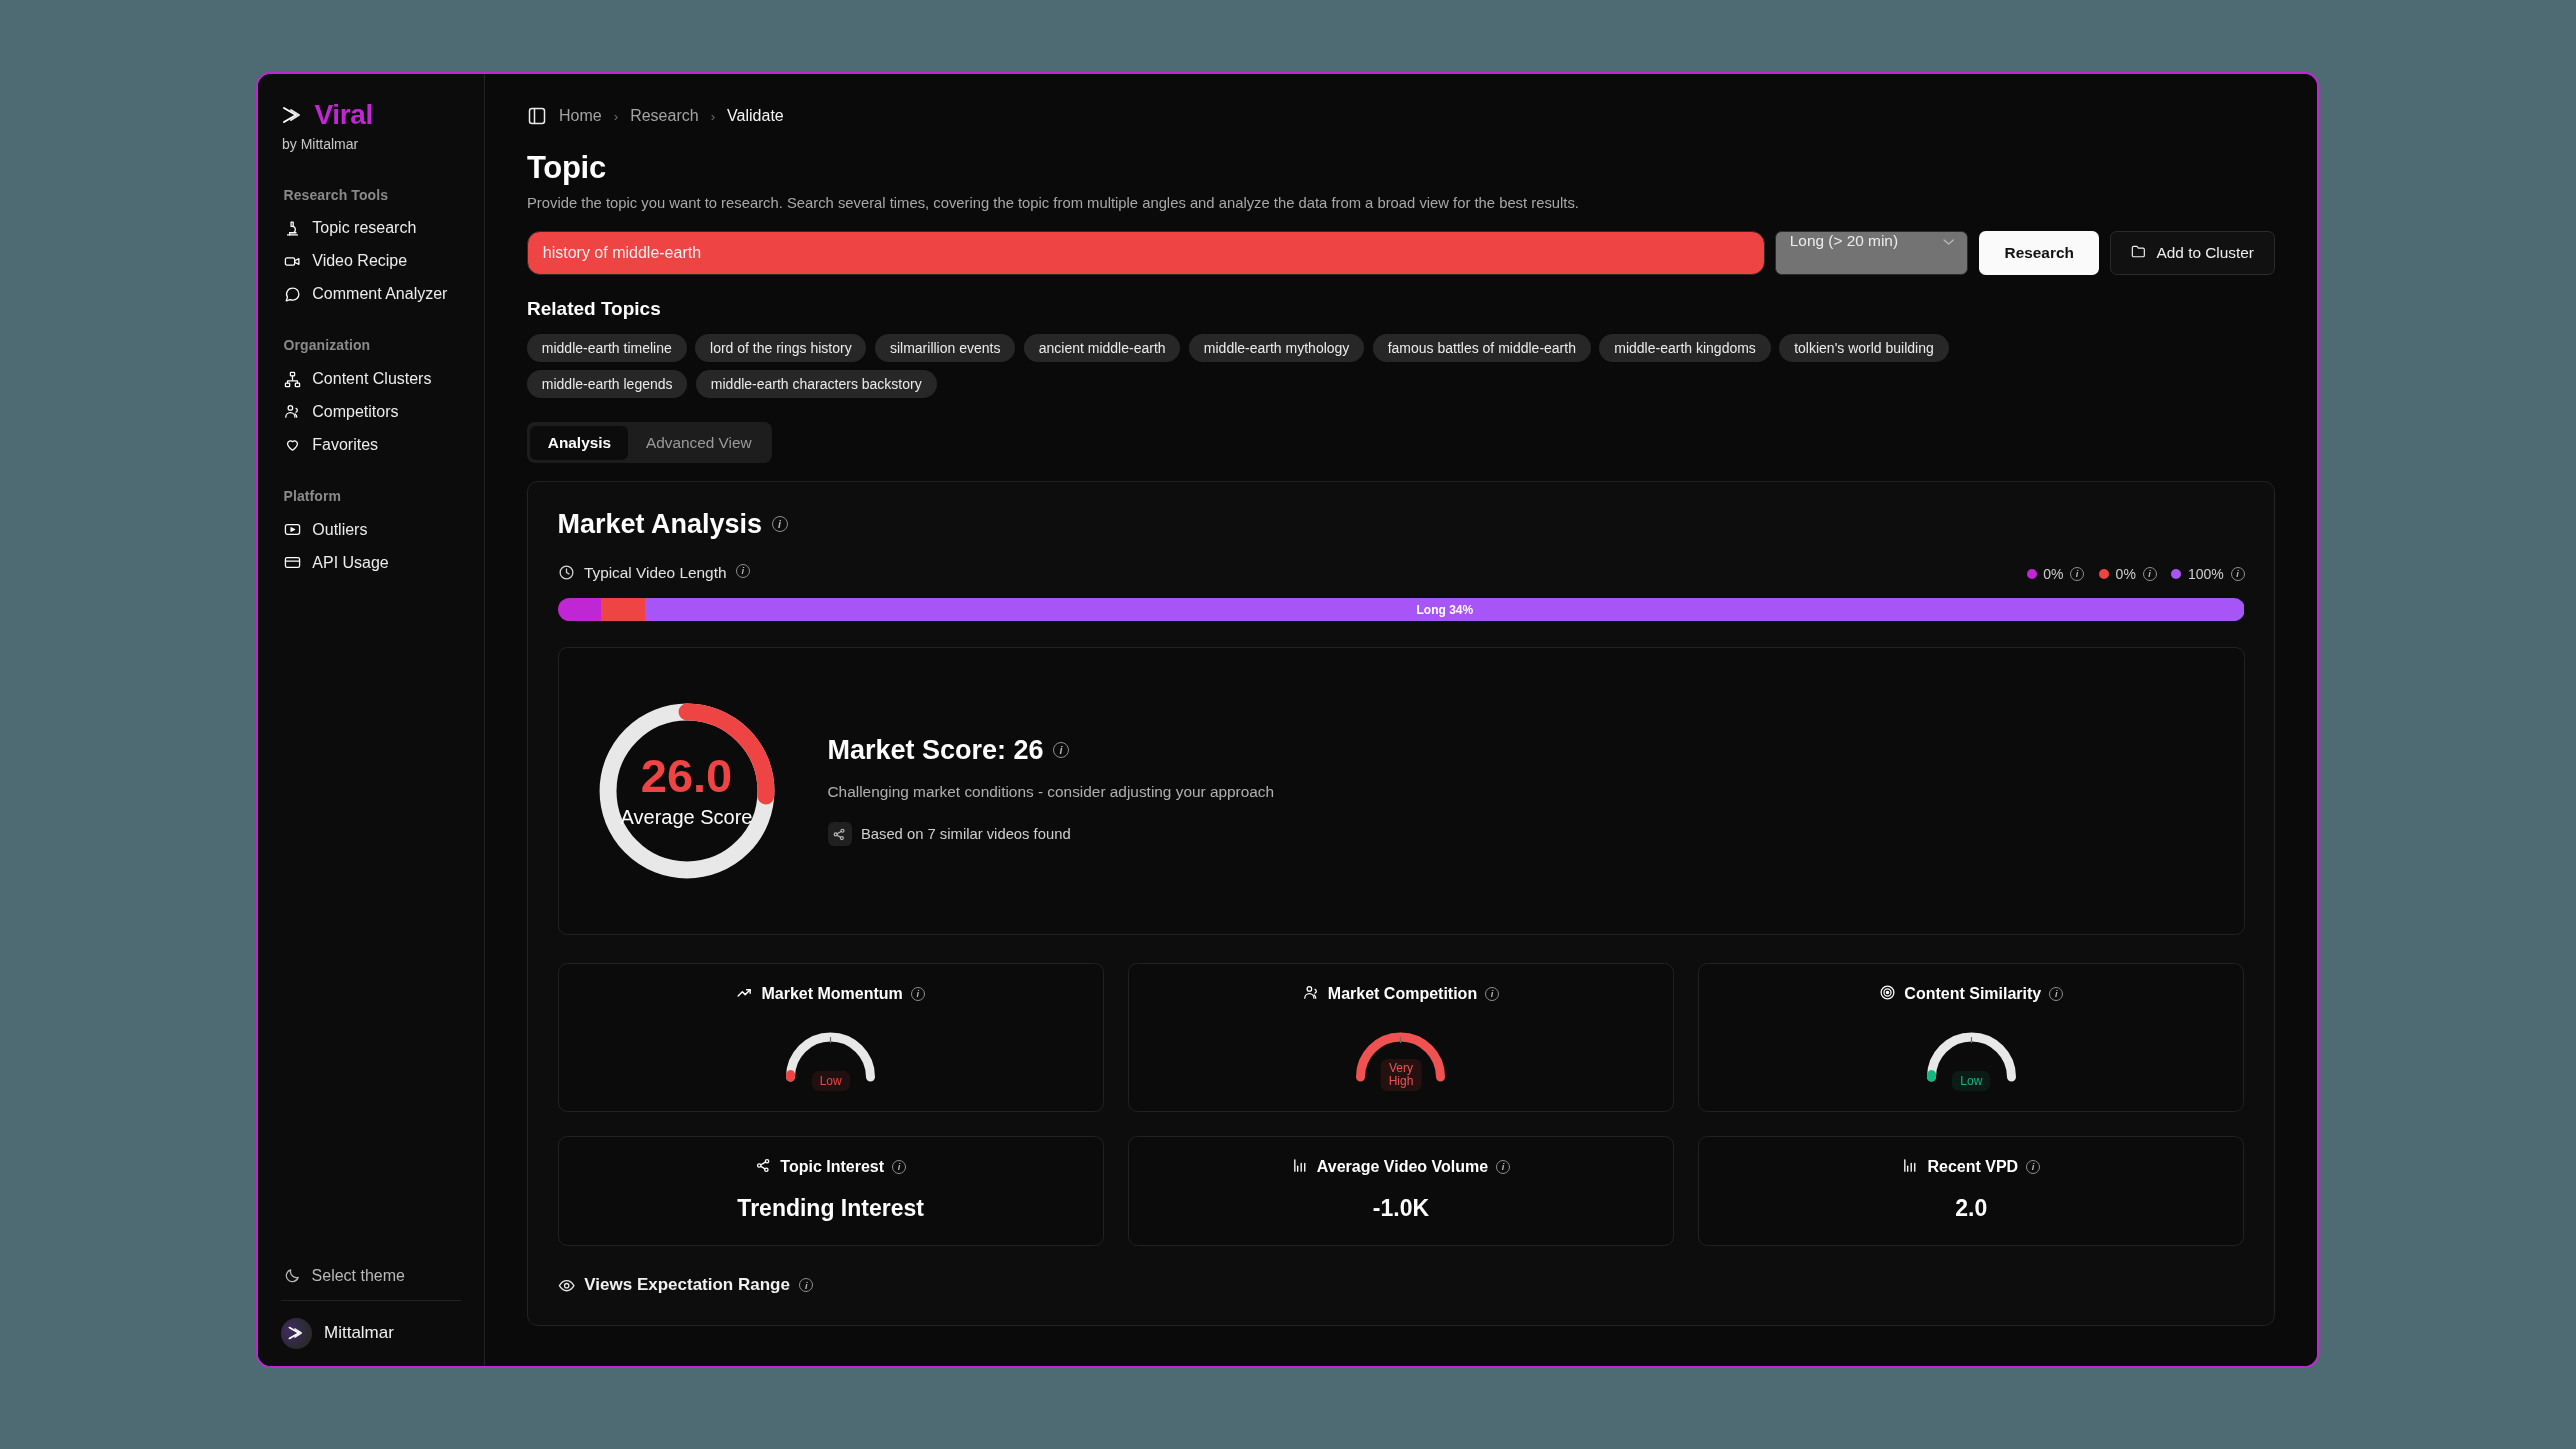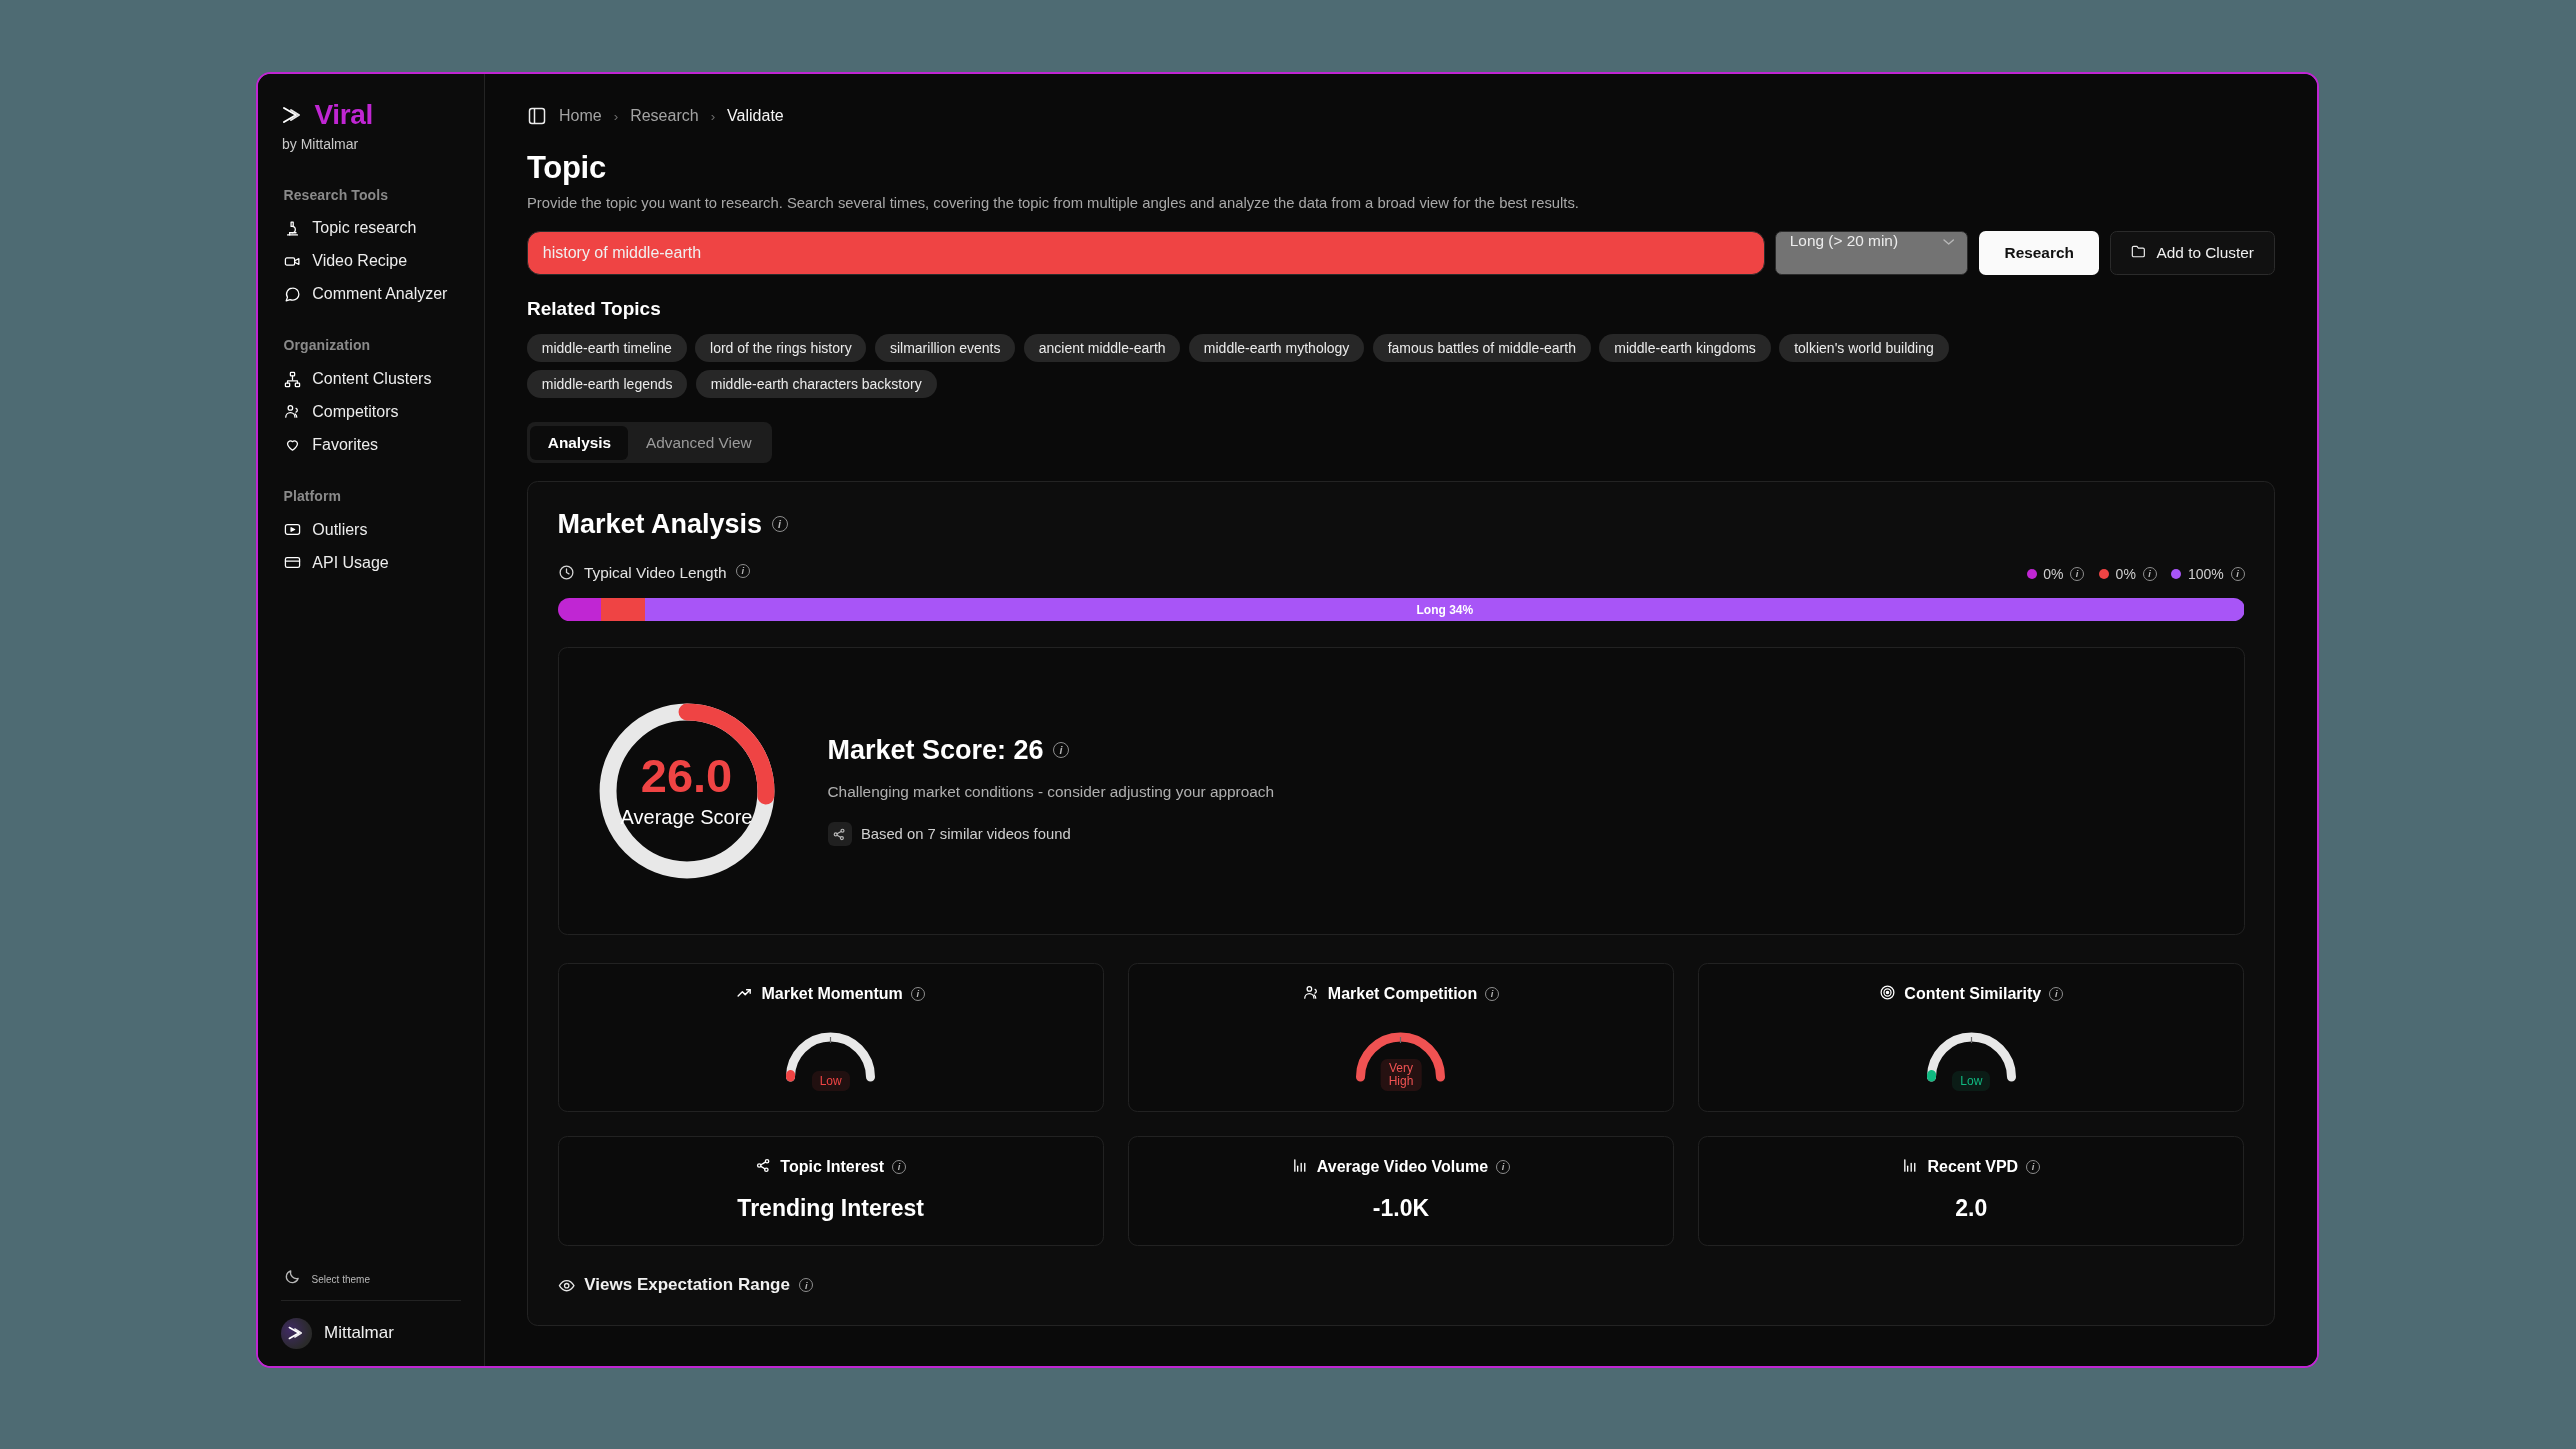--- a/index.html
+++ b/index.html
@@ -47,22 +47,22 @@
   .nav-item {
     display: flex; align-items: center; gap: 11.4px;
     padding: 7.4px 0 7.4px 25.5px;
     font-size: 16px; color: #ededed; cursor: pointer;
   }
   .nav-icon { width: 17.4px; height: 17.4px; flex: 0 0 17.4px; display:flex; align-items:center; justify-content:center; }
   .nav-icon svg { width: 17px; height: 17px; display:block; }
 
   .sidebar-bottom { margin-top: auto; padding-bottom: 17.4px; }
   .theme-row {
-    display:flex; align-items:flex-end; gap: 10.7px;
-    padding: 9.4px 0 14.8px 25.5px; font-size: 10px; color: #b9b9b9; cursor:pointer;
+    display:flex; align-items:center; gap: 10.7px;
+    padding: 9.4px 0 14.8px 25.5px; font-size: 16px; color: #b9b9b9; cursor:pointer;
   }
   .sidebar-divider { height: 0.7px; background: #232323; margin: 0 23px 0 23px; }
   .user-row {
     display:flex; align-items:center; gap: 12px;
     padding: 17.4px 0 0 23px; cursor: pointer;
   }
   .avatar {
     width: 31px; height: 31px; border-radius: 50%;
     background: radial-gradient(circle at 30% 40%, #3f2a63 0%, #2a2a2a 70%);
     display:flex; align-items:center; justify-content:center;

